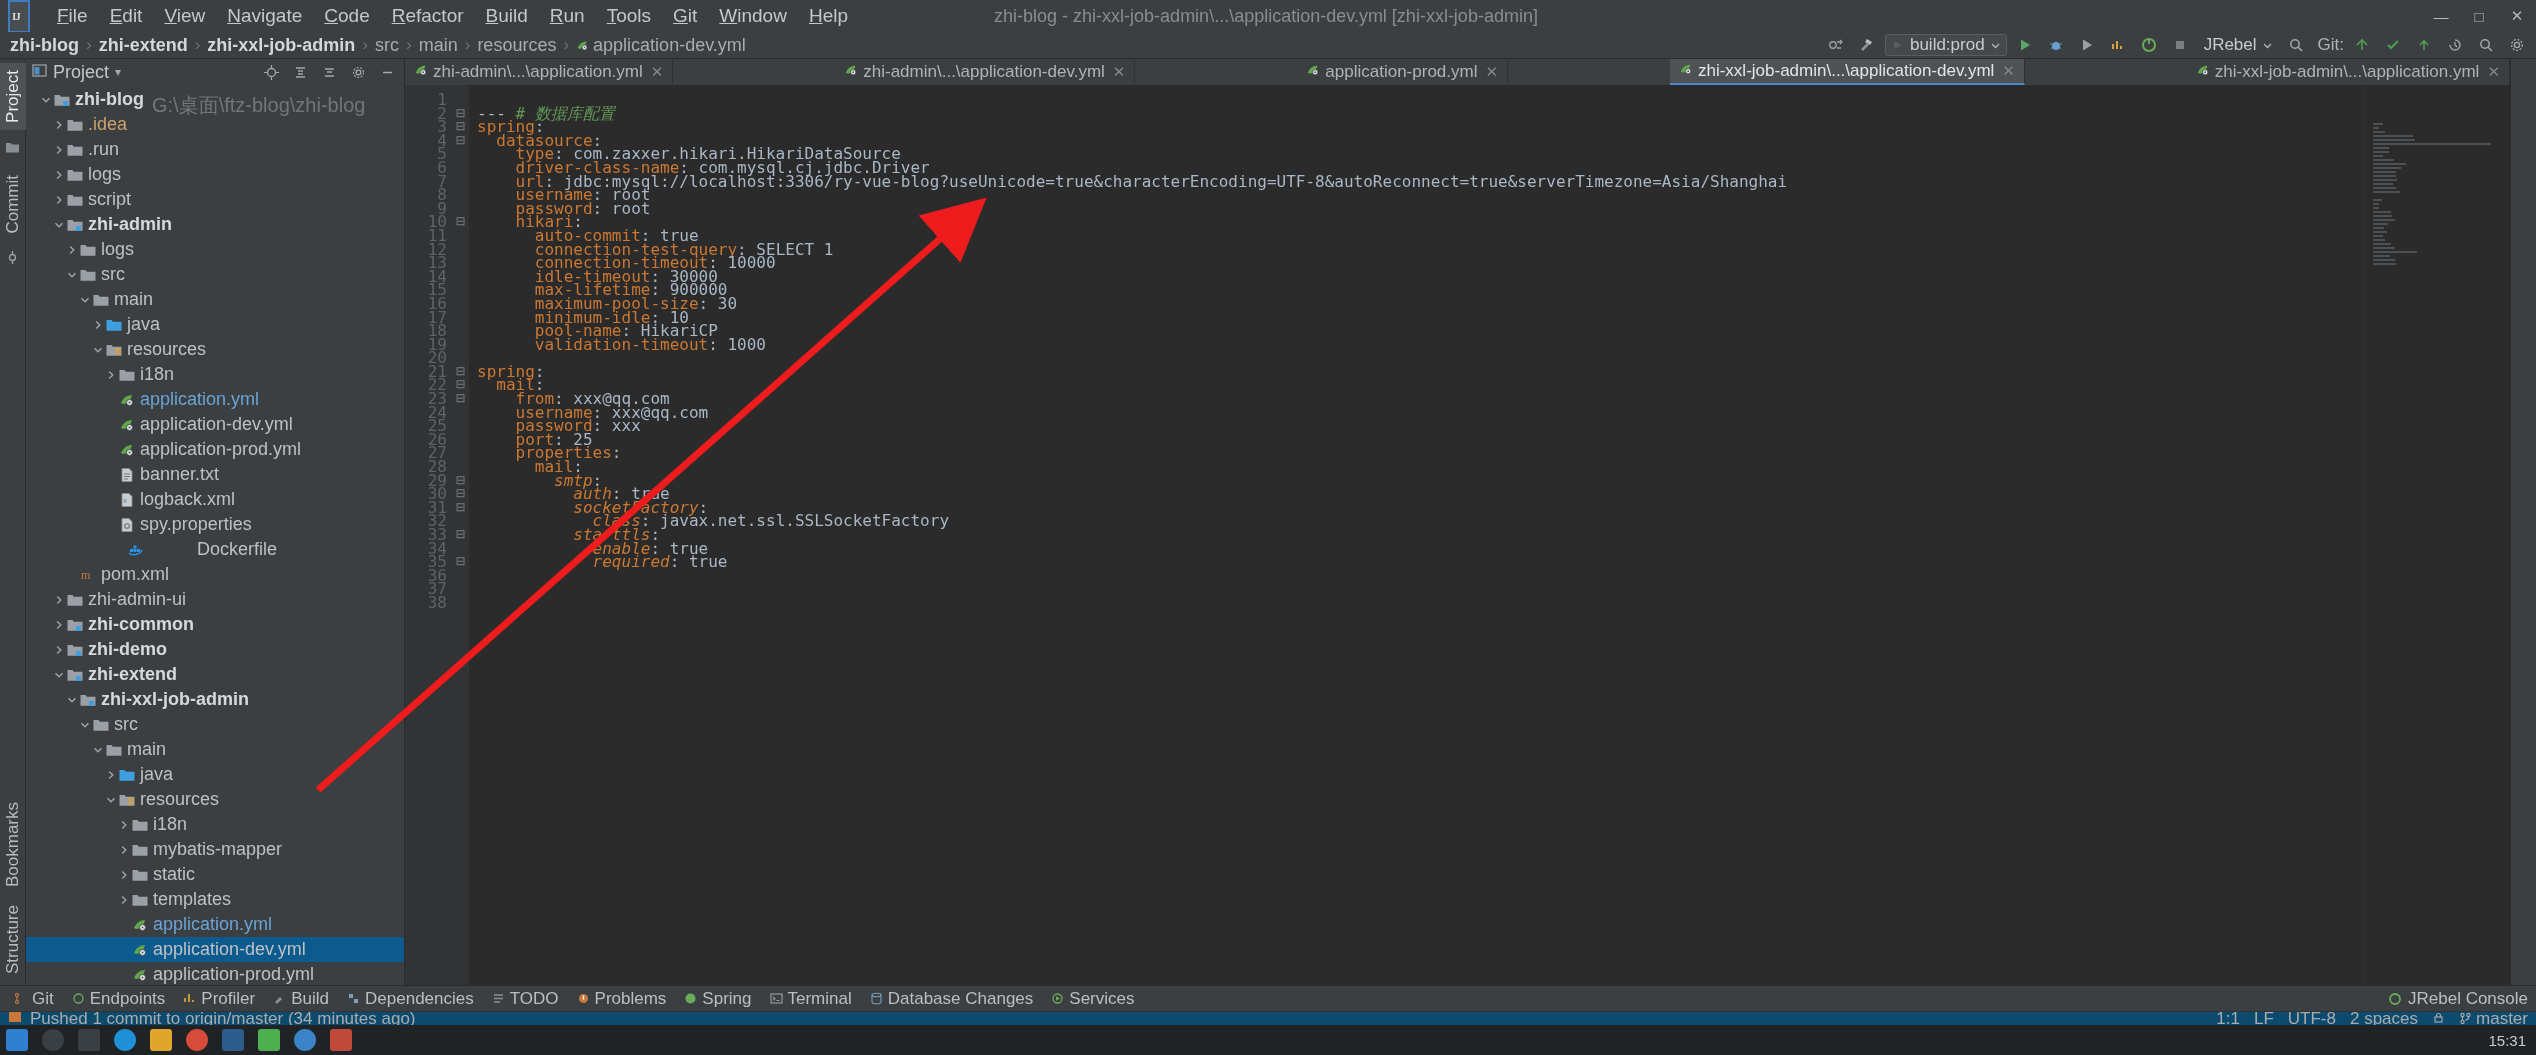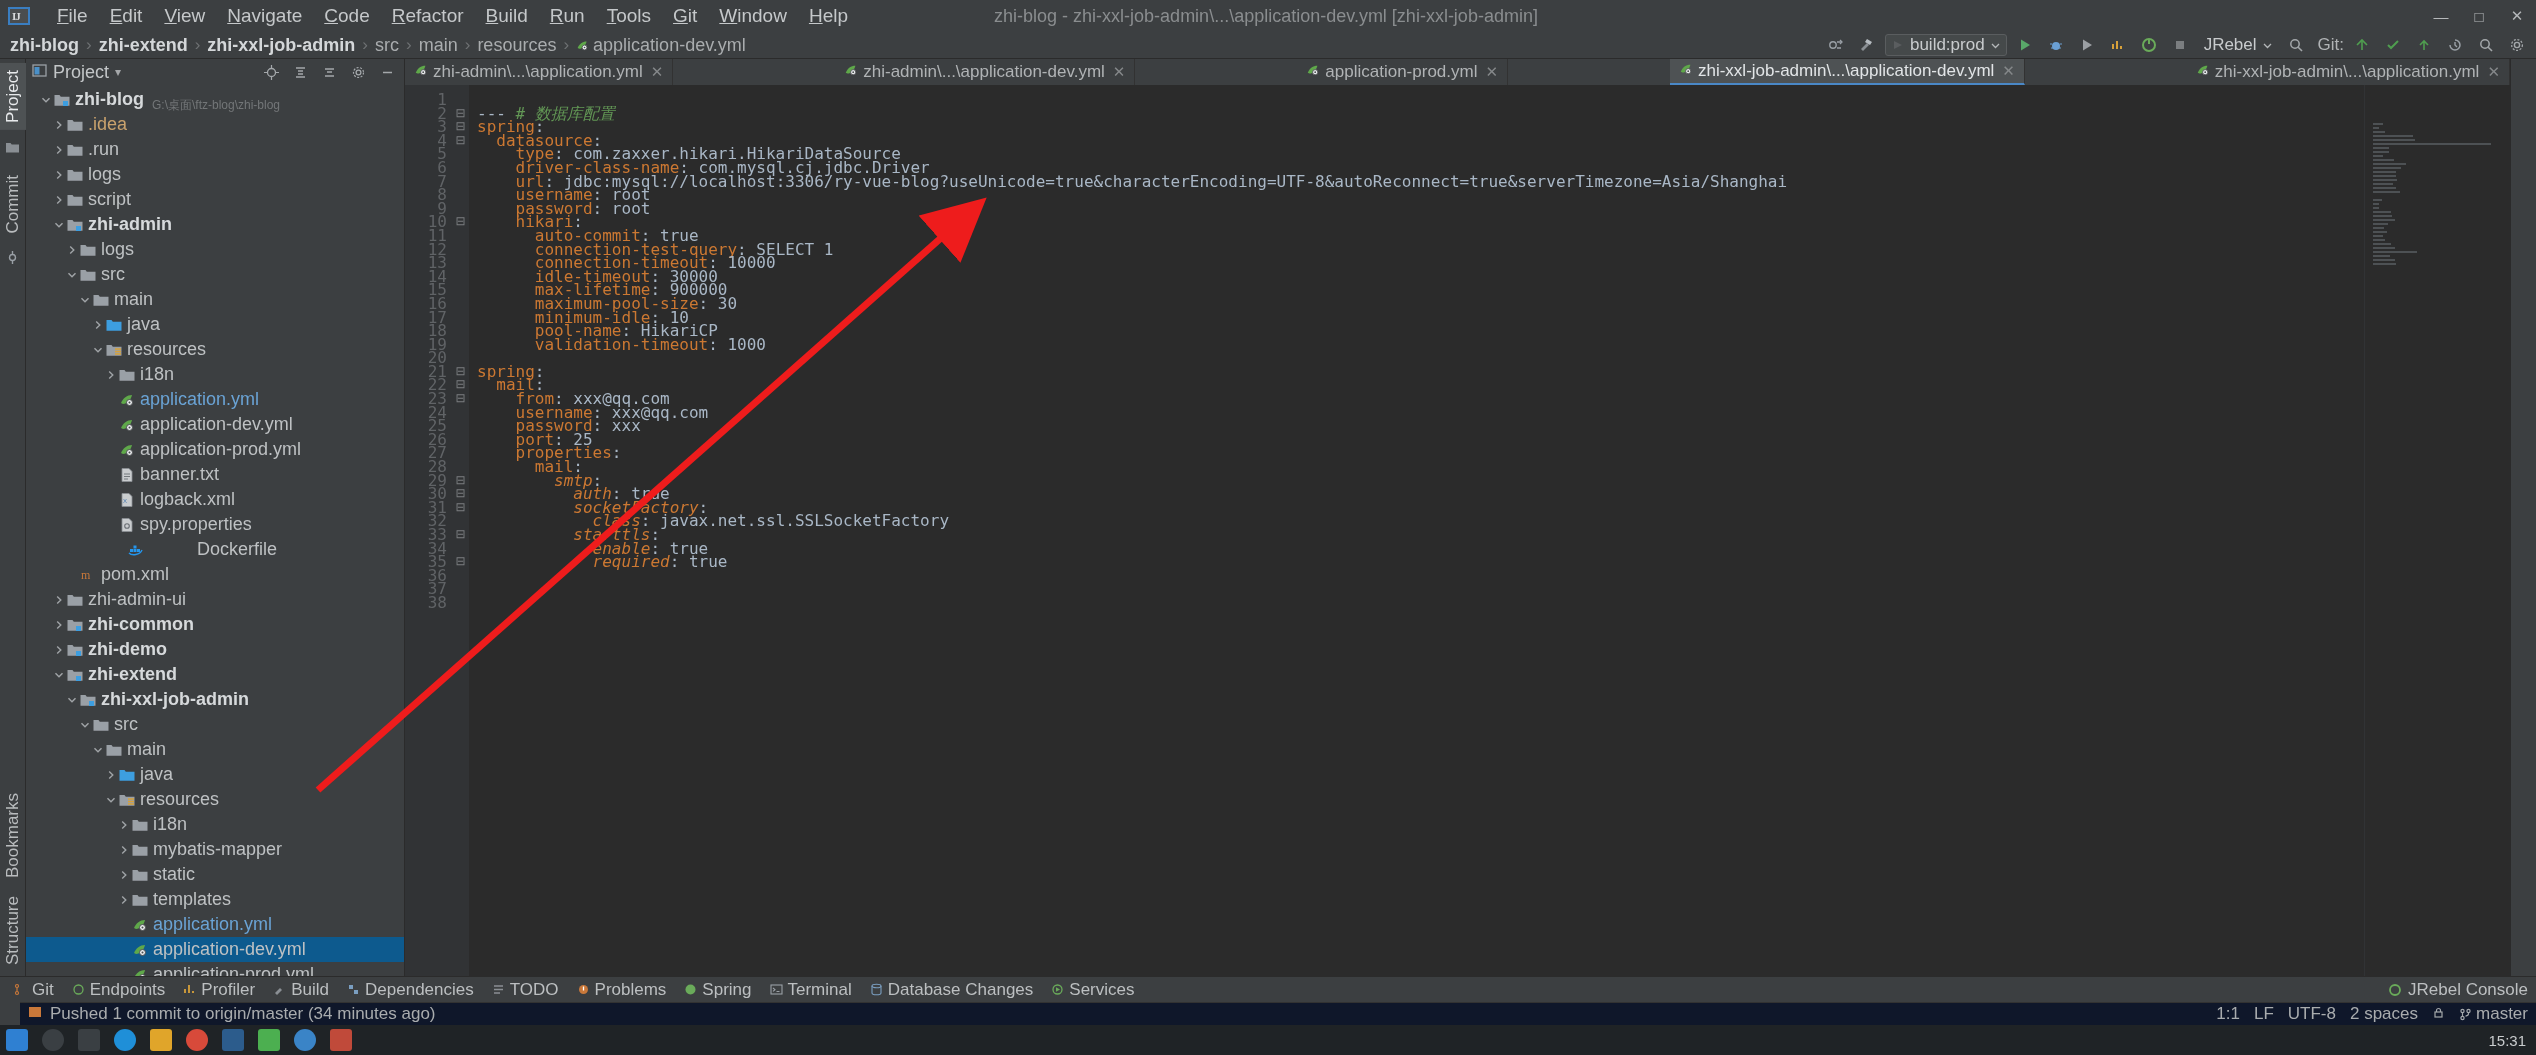--- a/index.html
+++ b/index.html
@@ -2,21 +2,21 @@
 <html><head>
 <meta charset="utf-8">
 <style>
   * { box-sizing: border-box; margin:0; padding:0; }
   html,body { width:2536px; height:1055px; overflow:hidden; background:#3c3f41; }
   body { font-family:"Liberation Sans", sans-serif; font-size:19px; color:#bbbbbb; -webkit-font-smoothing:antialiased; }
   .ide { width:2536px; height:1055px; display:flex; flex-direction:column; position:relative; }
 
   
   .menubar { height:32px; background:#3c3f41; display:flex; align-items:center; padding:0 8px; flex:none; position:relative; }
-  .ij-logo { width:22px; height:18px; border:2px solid #3a7ec1; background:#4a4d4f; color:#cfd2d4; font-size:12px; font-weight:bold;
+  .ij-logo { width:22px; height:33px; border:2px solid #3a7ec1; background:#4a4d4f; color:#cfd2d4; font-size:12px; font-weight:bold;
              display:flex; align-items:center; justify-content:center; margin-right:16px; letter-spacing:-1px; }
   .menu-item { padding:3px 11px; color:#c5c8ca; font-size:19px; cursor:default; }
   .menu-item u { text-decoration:underline; }
   .win-title { position:absolute; left:0; right:4px; text-align:center; color:#8a8d8f; font-size:18px; pointer-events:none; }
   .win-ctrl { position:absolute; right:0; top:0; height:32px; display:flex; align-items:center; }
   .win-ctrl div { width:38px; height:32px; display:flex; align-items:center; justify-content:center; color:#b5b8ba; font-size:15px; }
 
   
   .navbar { height:27px; background:#3c3f41; display:flex; align-items:center; padding:0 10px; flex:none;
             border-bottom:1px solid #2b2b2b; position:relative; }
@@ -46,21 +46,21 @@
   .proj-head-right { position:absolute; right:4px; display:flex; align-items:center; gap:3px; }
   .proj-tree { flex:1; overflow:hidden; padding-top:2px; font-size:18px; }
   .row { height:25px; display:flex; align-items:center; white-space:nowrap; padding-right:4px; }
   .row.sel { background:#0d5a8e; }
   .arrow { width:15px; height:15px; flex:none; display:flex; align-items:center; justify-content:center; color:#9a9d9f; font-size:12px; }
   .ico { width:17px; height:17px; flex:none; margin-right:5px; display:flex; align-items:center; justify-content:center; }
   .lbl { color:#bec1c3; }
   .lbl.b { font-weight:bold; color:#d6d9db; }
   .lbl.y { color:#c9a26d; }
   .lbl.blue { color:#6aa3d5; }
-  .path { color:#737678; margin-left:8px; font-size:12px;margin-top:12px; }
+  .path { color:#737678; margin-left:8px; font-size:20px;margin-top:12px; }
 
   
   .editor-col { flex:1; display:flex; flex-direction:column; min-width:0; background:#2b2b2b; }
   .tabs { height:26px; background:#3c3f41; display:flex; align-items:stretch; flex:none; overflow:hidden;justify-content:space-between; }
   .tab { display:flex; align-items:center; gap:5px; padding:0 9px; font-size:17px; color:#b0b3b5; border-right:1px solid #323232; }
   .tab.active { background:#4e5254; color:#e2e5e7; border-bottom:2px solid #4a88c7; }
   .tab .x { color:#85888a; font-size:15px; margin-left:3px; }
 
   .edwrap { flex:1; display:flex; min-height:0; position:relative; background:#2b2b2b; }
   .gutter { width:47px; background:#313335; flex:none; text-align:right; padding-top:8px; font-family:"DejaVu Sans Mono", monospace;
@@ -82,22 +82,22 @@
   .ed-right-rail { width:26px; background:#3c3f41; border-left:1px solid #2b2b2b; display:flex; flex-direction:column;
                    align-items:center; padding:4px 0; flex:none; }
 
   
   .toolbar-bottom { height:26px; background:#3c3f41; border-top:1px solid #2b2b2b; display:flex; align-items:center;
                     padding:0 6px; gap:2px; flex:none; position:relative; }
   .btw { display:flex; align-items:center; gap:5px; padding:2px 8px; font-size:17px; color:#bcbfc1; border-radius:3px; }
   .btw-right { position:absolute; right:8px; display:flex; align-items:center; gap:6px; font-size:17px; color:#bcbfc1; }
 
   
-  .status { height:23px; background:#0f172a; display:flex; align-items:center; padding:0 8px; gap:8px; flex:none;
-            font-size:17px; color:#a9acae; border-top:1px solid #323232; position:relative;margin-left:20px; }
+  .status { height:14px; background:#0c4a6e; display:flex; align-items:center; padding:0 8px; gap:8px; flex:none;
+            font-size:17px; color:#a9acae; border-top:1px solid #323232; position:relative; }
   .status-right { position:absolute; right:8px; display:flex; align-items:center; gap:14px; }
 
   
   .taskbar { height:30px; background:#1f2326; display:flex; align-items:center; padding:0 6px; gap:14px; flex:none; position:relative; }
   .tb-ic { width:22px; height:22px; border-radius:3px; }
   .taskbar-right { position:absolute; right:10px; display:flex; align-items:center; gap:12px; color:#c8cbcd; font-size:15px; }
 
   
   .arrow-ov { position:absolute; left:0; top:0; width:2536px; height:1055px; pointer-events:none; z-index:50; }
 </style>

